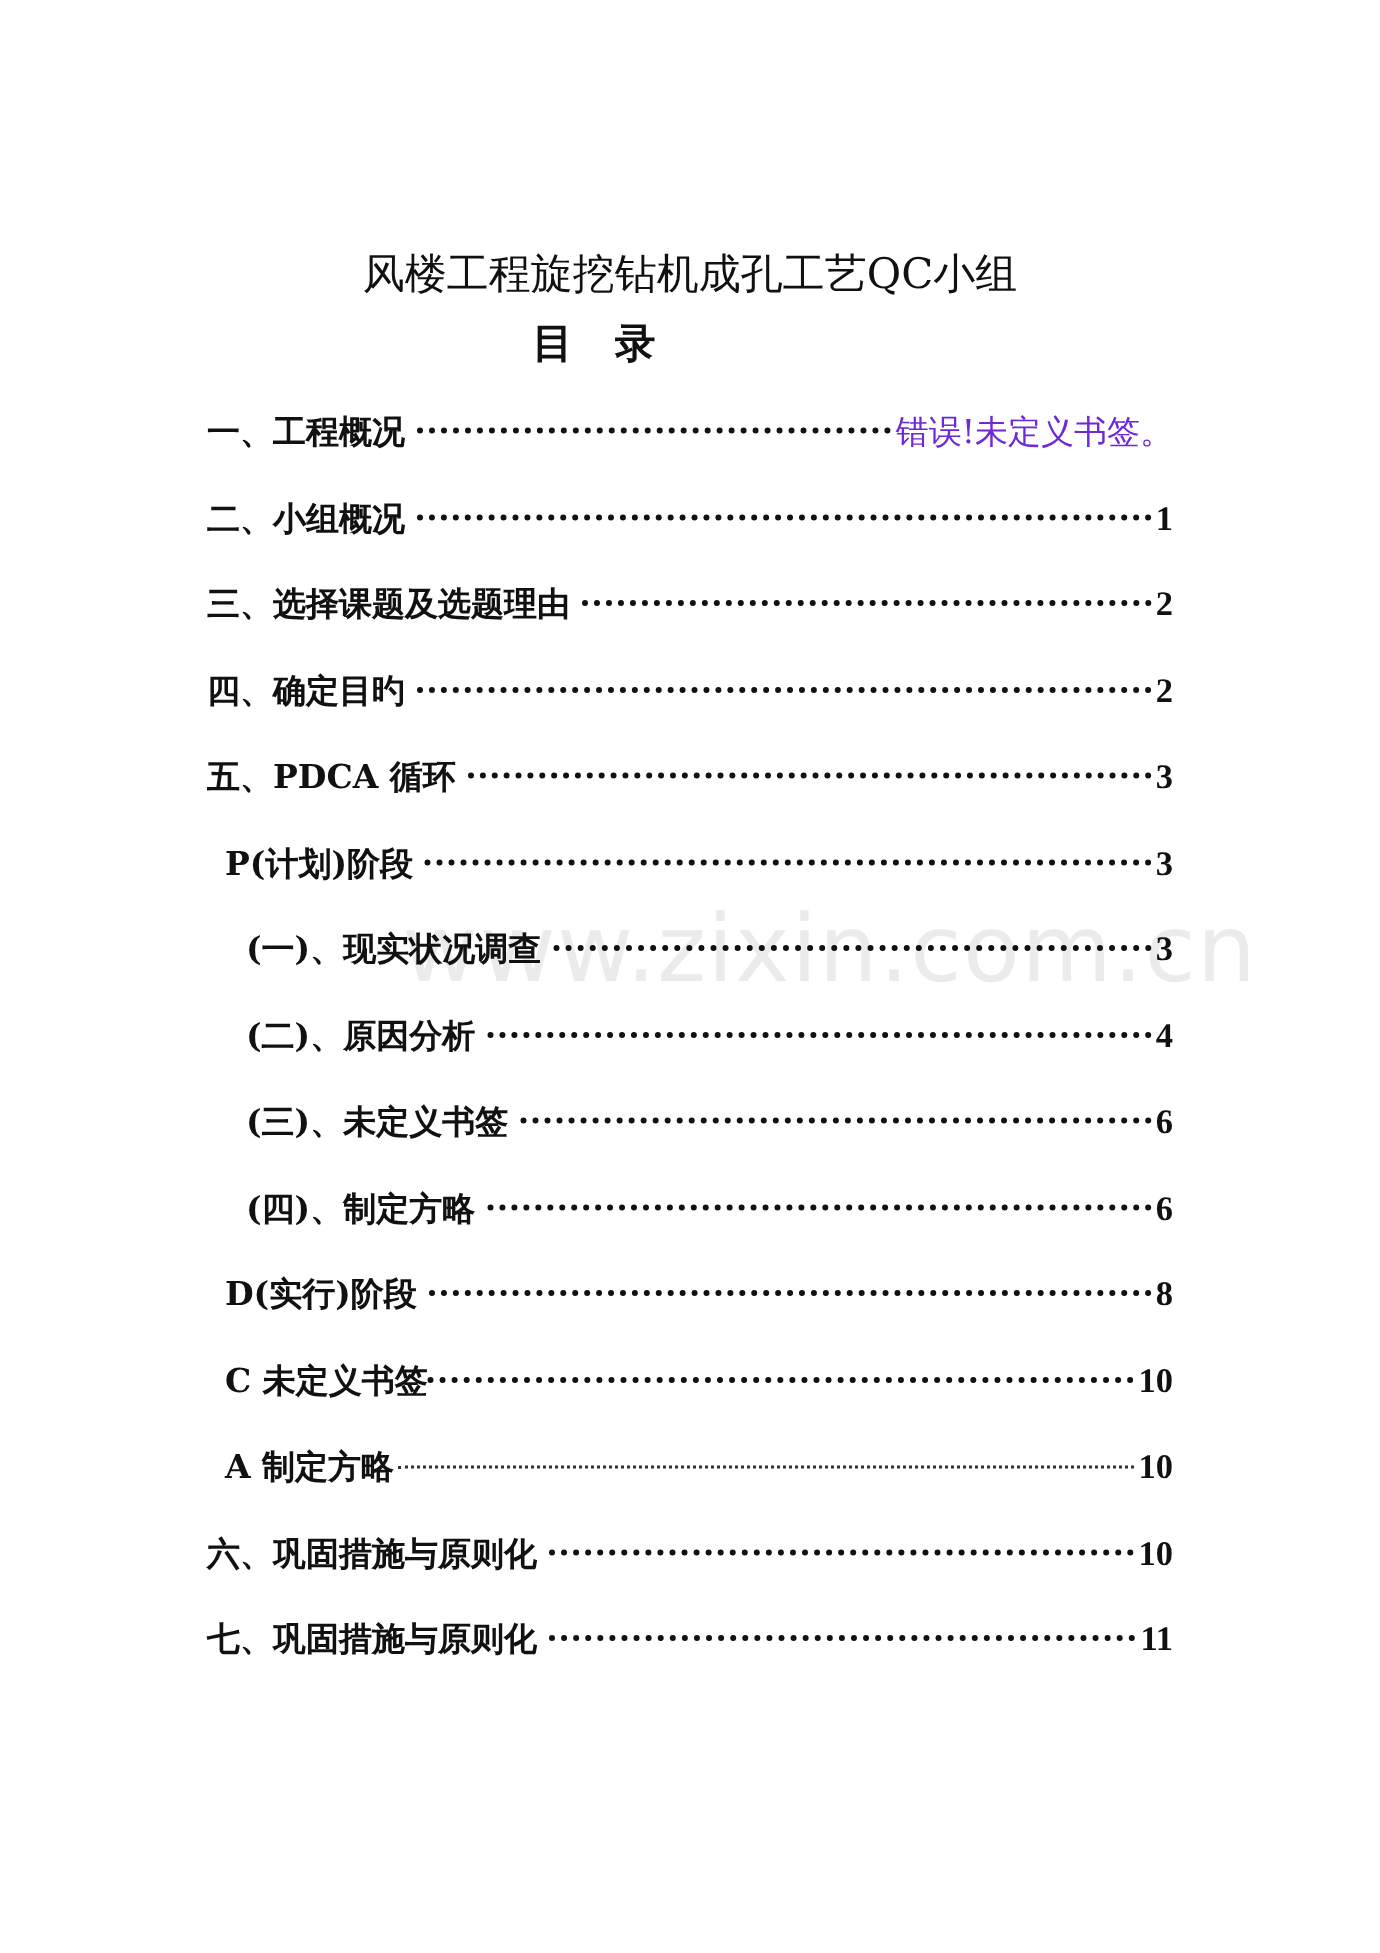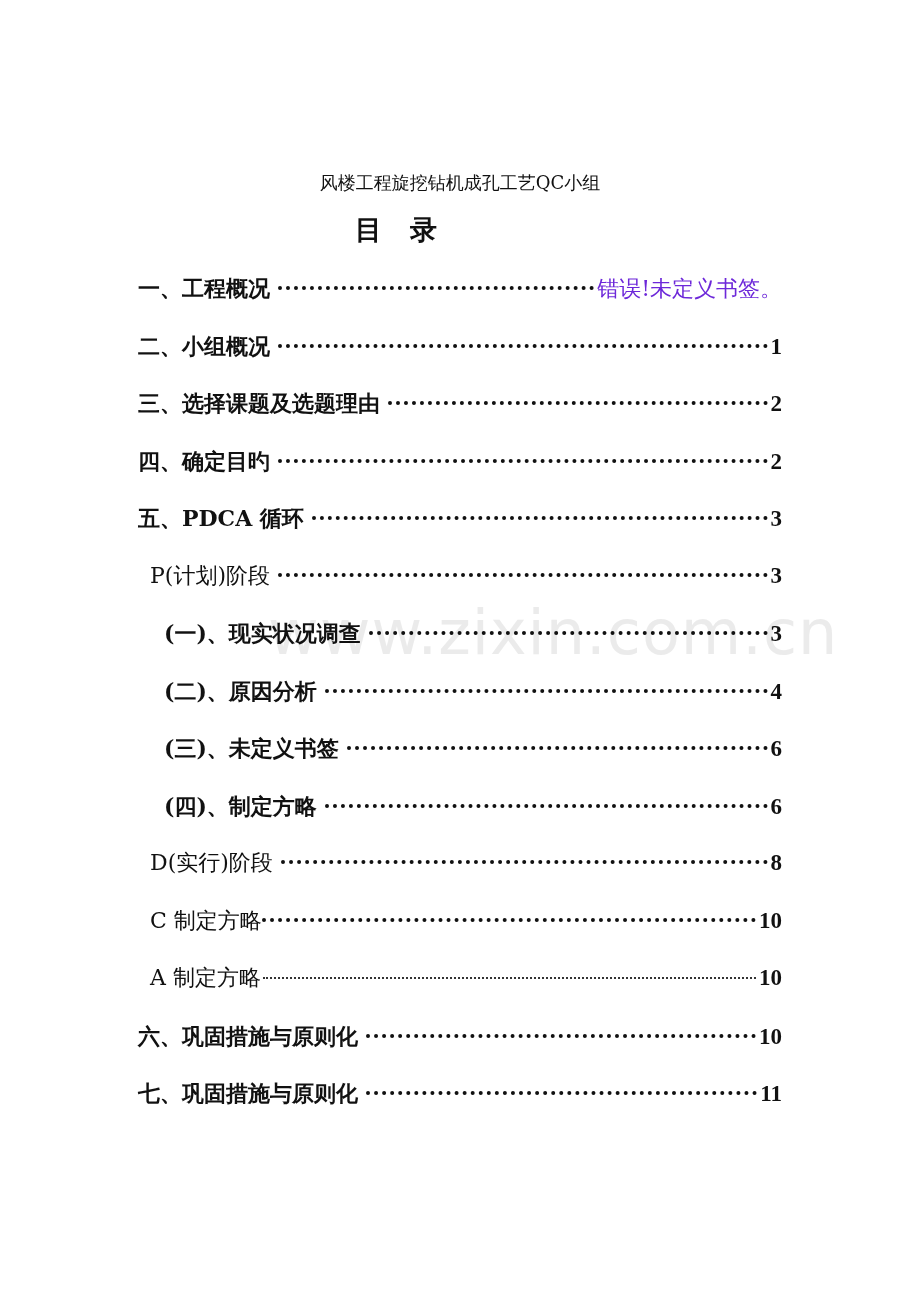--- a/index.html
+++ b/index.html
@@ -20,21 +20,21 @@
       left: 0; top: 0;
       width: 920px; height: 1302px;
       background: #ffffff;
     }
     .doc-title {
       position: absolute;
       top: 163px;
       left: 0;
       width: 920px;
       text-align: center;
-      font-size: 18px;
+      font-size: 28px;
       line-height: 40px;
       font-weight: normal;
       letter-spacing: 0px;
       margin: 0;
     }
     .toc-heading {
       position: absolute;
       top: 210px;
       left: 0;
       width: 792px;
@@ -63,21 +63,21 @@
       line-height: 36px;
       white-space: nowrap;
     }
     .toc-row.lvl1 { padding-left: 0; }
     .toc-row.lvl2 { padding-left: 12px; }
     .toc-row.lvl3 { padding-left: 26px; }
     .toc-label {
       flex: 0 0 auto;
       font-weight: 600;
     }
-    .toc-label.light { font-weight: normal; }
+    .toc-label.light { font-weight: bold; }
     .toc-leader {
       flex: 1 1 auto;
       margin: 0 3px 0 8px;
       border-bottom: 4px dotted #111111;
       height: 0;
       position: relative;
       top: -2px;
       align-self: baseline;
       transform: translateY(-4px);
     }
@@ -173,21 +173,21 @@
       <span class="toc-label">(四)、制定方略</span>
       <span class="toc-leader"></span>
       <span class="toc-page">6</span>
     </li>
     <li class="toc-row lvl2">
       <span class="toc-label light">D(实行)阶段</span>
       <span class="toc-leader"></span>
       <span class="toc-page">8</span>
     </li>
     <li class="toc-row lvl2">
-      <span class="toc-label light">C 制定方略</span>
+      <span class="toc-label light">C 未定义书签</span>
       <span class="toc-leader tight"></span>
       <span class="toc-page">10</span>
     </li>
     <li class="toc-row lvl2">
       <span class="toc-label light">A 制定方略</span>
       <span class="toc-leader fine"></span>
       <span class="toc-page">10</span>
     </li>
     <li class="toc-row lvl1">
       <span class="toc-label">六、巩固措施与原则化</span>

